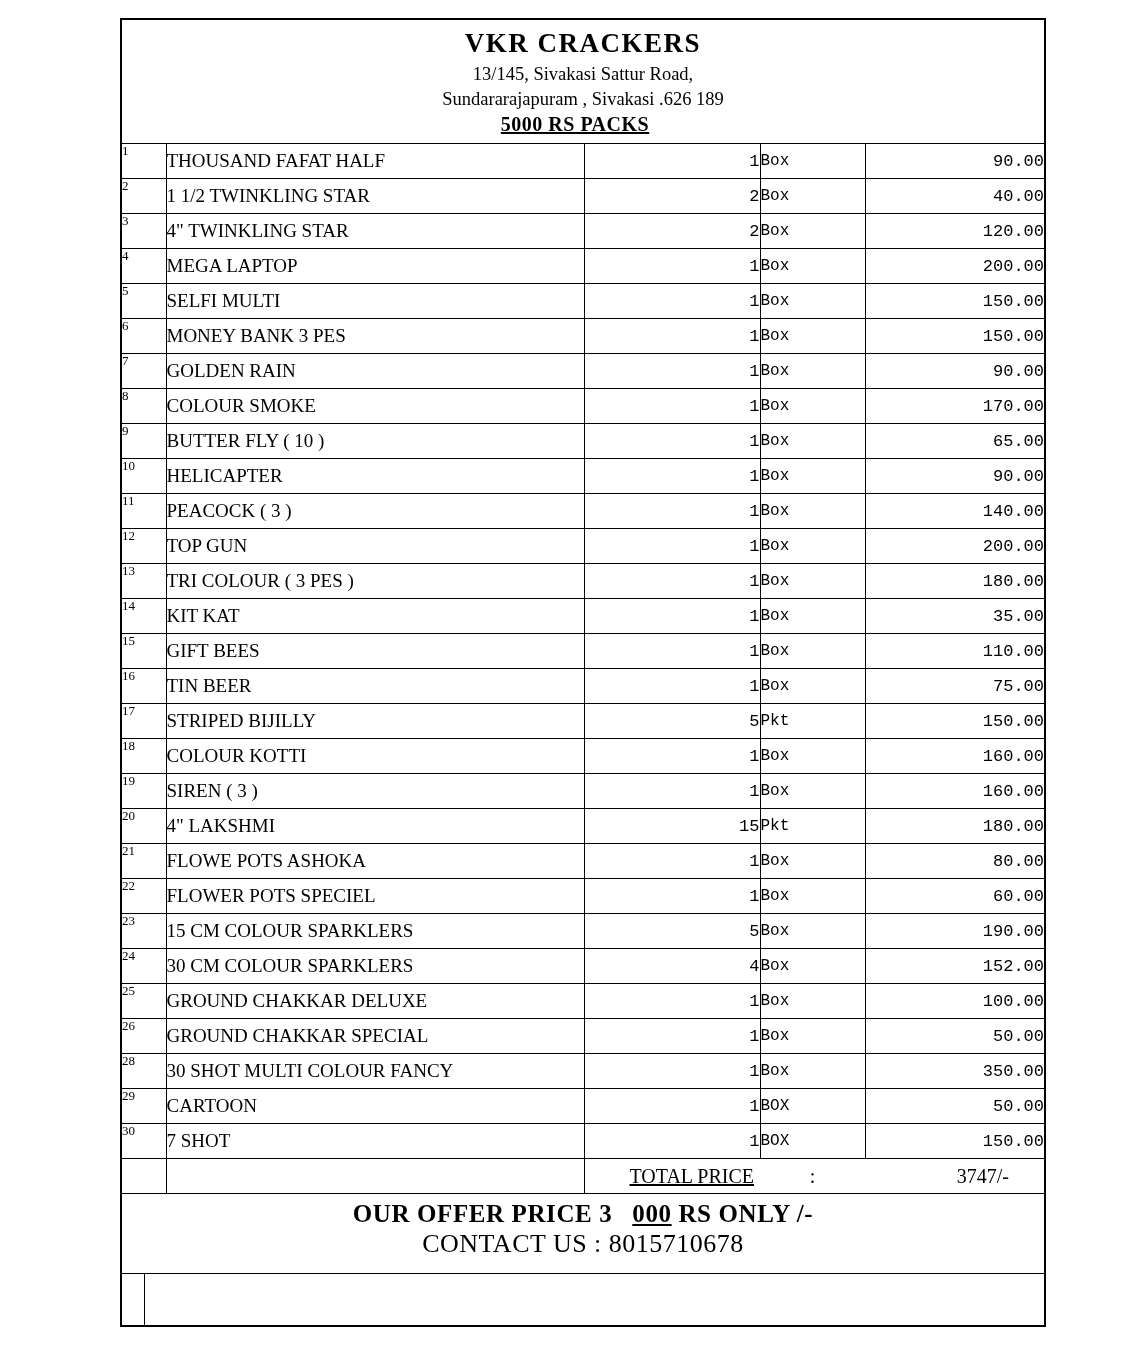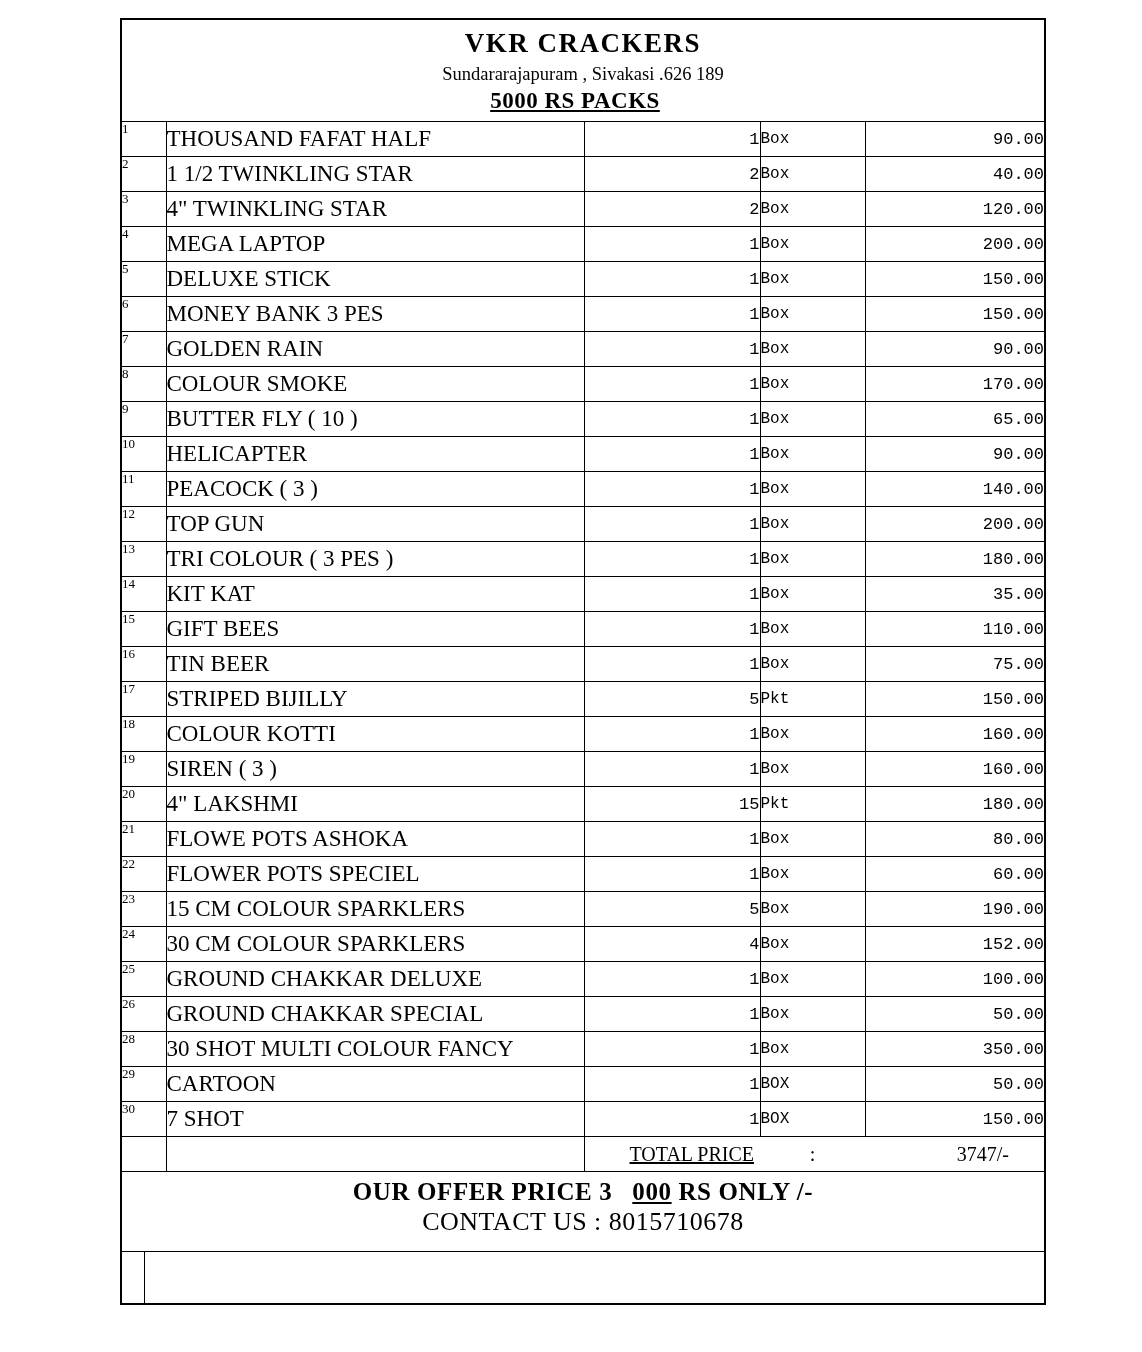--- a/index.html
+++ b/index.html
@@ -54,21 +54,21 @@
     margin: 6px 0 0 0;
     line-height: 1.15;
   }
   .mega-offer .fam {
     font-size: 25.5px;
     letter-spacing: 1px;
   }
   .packs {
     font-family: "Liberation Serif", serif;
     font-weight: bold;
-    font-size: 23px;
+    font-size: 20px;
     text-decoration: underline;
     margin: 1px 16px 5px 0;
     letter-spacing: 0.5px;
   }
   
   table.items {
     width: 100%;
     border-collapse: collapse;
     table-layout: fixed;
   }
@@ -89,21 +89,21 @@
 
   .sno {
     font-family: "Liberation Serif", serif;
     font-size: 13px;
     vertical-align: top !important;
     padding: 2px 0 0 4px;
     line-height: 1.1;
   }
   .pname {
     font-family: "Liberation Serif", serif;
-    font-size: 23px;
+    font-size: 19px;
     padding-left: 10px;
     white-space: nowrap;
     overflow: hidden;
     margin-left: 14px;
   }
   .qty {
     font-family: "Liberation Mono", monospace;
     font-size: 17px;
     text-align: right;
     padding-right: 16px;
@@ -187,20 +187,21 @@
   }
 </style>
 </head>
 <body>
 
 <div class="page">
   <div class="sheet">
 
     <div class="header">
       <div class="shop-name">VKR CRACKERS</div>
+      <div class="addr1">13/145, Sivakasi Sattur Road,</div>
       <div class="addr2">Sundararajapuram , Sivakasi .626 189</div>
       <div class="packs">5000 RS PACKS</div>
     </div>
 
     <table class="items">
       <colgroup>
         <col class="c-sno">
           <col class="c-name">
           <col class="c-qty">
           <col class="c-unit">
@@ -230,21 +231,21 @@
           </tr>
         <tr>
             <td class="sno">4</td>
             <td class="pname">MEGA LAPTOP</td>
             <td class="qty">1</td>
             <td class="unit">Box</td>
             <td class="price">200.00</td>
           </tr>
         <tr>
             <td class="sno">5</td>
-            <td class="pname">DELUXE STICK</td>
+            <td class="pname">SELFI MULTI</td>
             <td class="qty">1</td>
             <td class="unit">Box</td>
             <td class="price">150.00</td>
           </tr>
         <tr>
             <td class="sno">6</td>
             <td class="pname">MONEY BANK 3 PES</td>
             <td class="qty">1</td>
             <td class="unit">Box</td>
             <td class="price">150.00</td>

